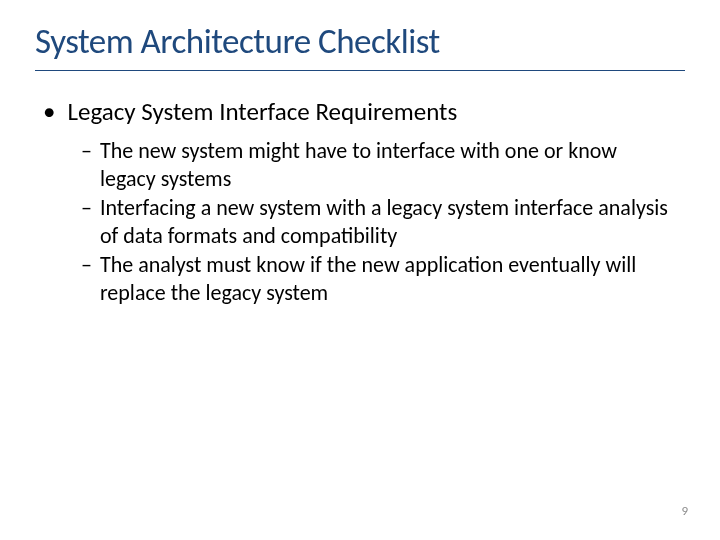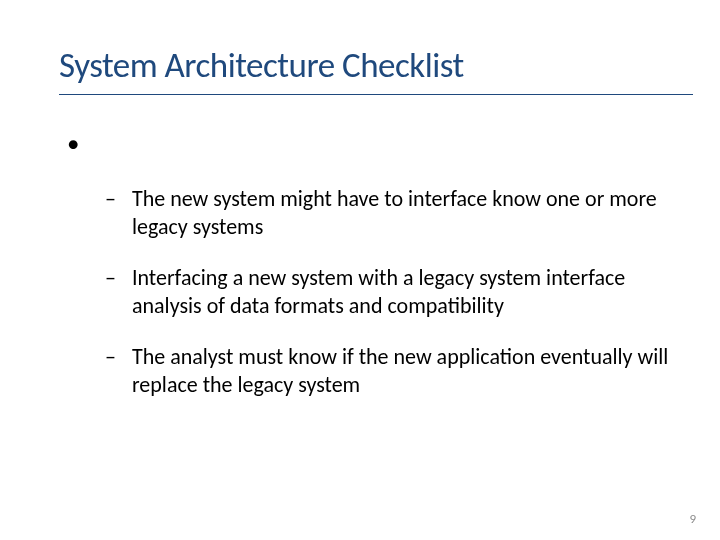--- a/index.html
+++ b/index.html
@@ -1,16 +1,16 @@
 <!DOCTYPE html>
 <html><head>
   <meta charset="utf-8">
   <style>
     * {
-      margin: 8px;
+      margin: 0;
       padding: 0;
       box-sizing: border-box;
     }
     body {
       width: 720px;
       height: 540px;
       background: #ffffff;
       font-family: Calibri, "Segoe UI", Arial, sans-serif;
       position: relative;
       padding: 20px 35px 30px 35px;
@@ -70,25 +70,26 @@
     }
   </style>
 </head>
 <body>
 
 <div class="title">System Architecture Checklist</div>
 <div class="title-underline"></div>
 
 <div class="bullet-item">
   <span class="bullet">•</span>
+  <span class="bullet-text">Legacy System Interface Requirements</span>
 </div>
 
 <div class="sub-item">
   <span class="dash">–</span>
-  <span class="sub-text">The new system might have to interface know one or more legacy systems</span>
+  <span class="sub-text">The new system might have to interface with one or know legacy systems</span>
 </div>
 
 <div class="sub-item">
   <span class="dash">–</span>
   <span class="sub-text">Interfacing a new system with a legacy system interface analysis of data formats and compatibility</span>
 </div>
 
 <div class="sub-item">
   <span class="dash">–</span>
   <span class="sub-text">The analyst must know if the new application eventually will replace the legacy system</span>

